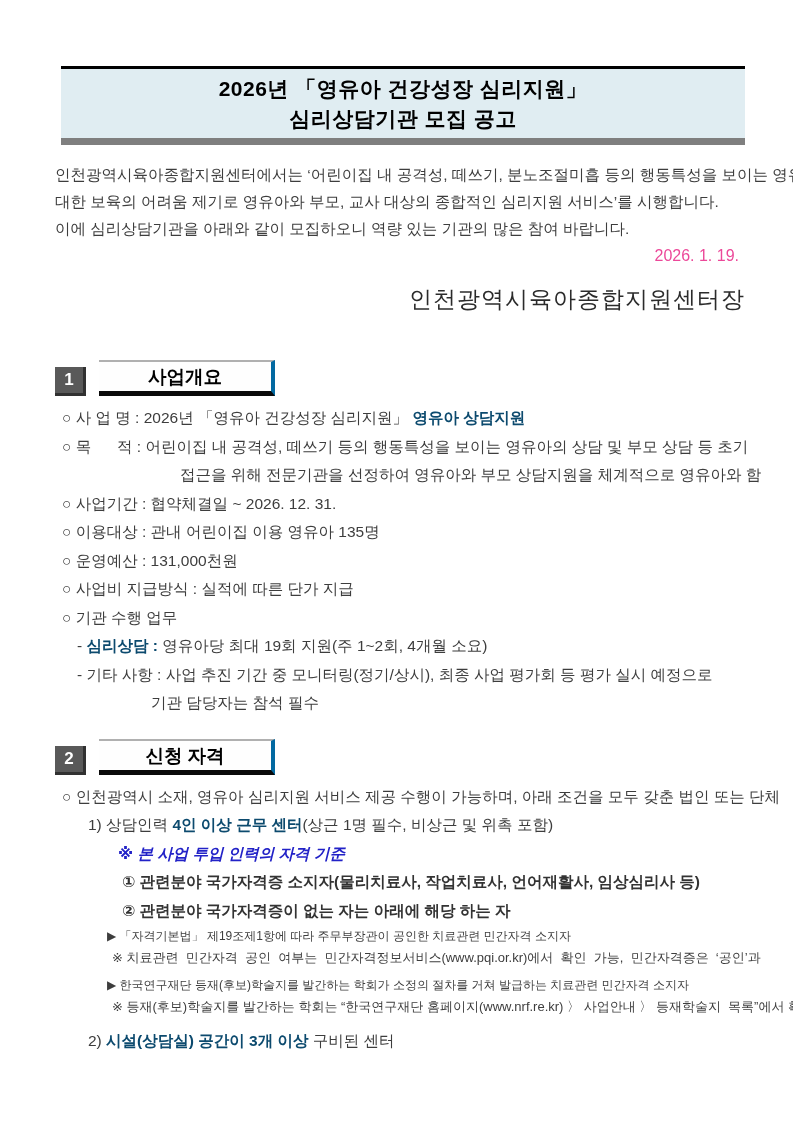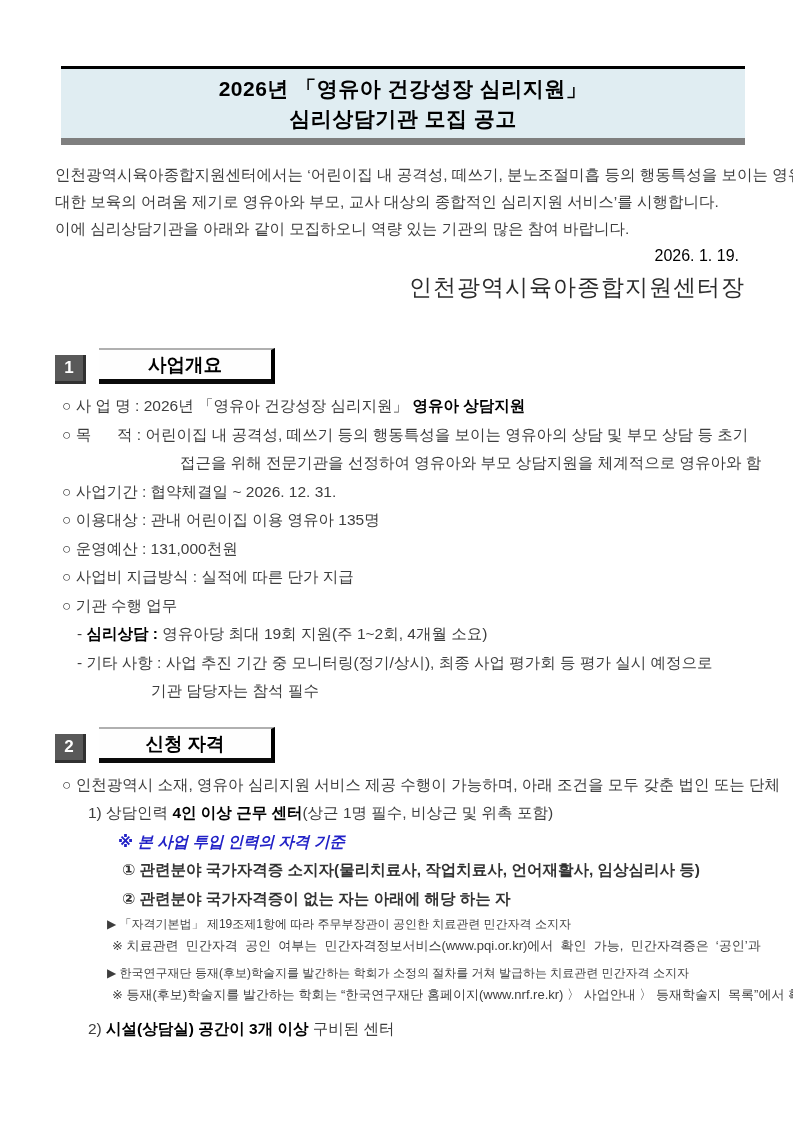--- a/index.html
+++ b/index.html
@@ -22,48 +22,48 @@
     padding: 5px 0 4px;
   }
   .title-line {
     font-size: 21px; font-weight: bold; color: #000;
     line-height: 30px; letter-spacing: 0.5px; white-space: pre;
   }
 
   
   .intro { margin-top: 16px; font-size: 15.5px; line-height: 27px; color: #3d3d3d; }
   .line { white-space: pre; }
-  .date-line { text-align: right; font-size: 16px; line-height: 24px; margin-top: 2px; padding-right: 6px; color: #000000; }
-  .signature { text-align: right; font-size: 23px; line-height: 30px; margin-top: 4px; color: #2b2b2b; letter-spacing: 1px; white-space: pre; }
+  .date-line { text-align: right; font-size: 16px; line-height: 24px; margin-top: 2px; padding-right: 6px; color: #ec4899; }
+  .signature { text-align: right; font-size: 23px; line-height: 30px; margin-top: 16px; color: #2b2b2b; letter-spacing: 1px; white-space: pre; }
 
   
   .section-header { display: flex; align-items: flex-end; gap: 13px; }
   .mt-sec1 { margin-top: 46px; }
   .mt-sec2 { margin-top: 21px; }
   .sec-num {
     width: 31px; height: 29px; box-sizing: border-box;
     background: #595959; color: #fff;
     font-size: 17px; font-weight: bold;
     display: flex; align-items: center; justify-content: center;
     border-right: 3px solid #313131; border-bottom: 3px solid #313131;
   }
   .sec-title {
     width: 176px; box-sizing: border-box;
     text-align: center; font-size: 18.5px; font-weight: bold; color: #000;
     border-top: 2px solid #b0b0b0;
     border-bottom: 5px solid #0a0a0a;
-    border-right: 4px solid #000000;
+    border-right: 4px solid #0369a1;
     background: #fefefe;
     padding: 2px 0 2px;
     white-space: pre;
   }
 
   
   .list { margin-top: 8px; font-size: 15.5px; line-height: 28.5px; color: #3d3d3d; }
-  b, .bold { font-weight: bold; color: #000000; }
+  b, .bold { font-weight: bold; color: #0c4a6e; }
   .l0 { padding-left: 7px; }        
   .l0c { padding-left: 125px; }     
   .ldash { padding-left: 22px; }    
   .ldashc { padding-left: 96px; }   
   .l1 { padding-left: 33px; }       
   .lblue { padding-left: 63px; color: #2222c7; font-weight: bold; font-style: italic; }
   .lnum { padding-left: 67px; font-weight: bold; color: #333; }
   .larrow  { padding-left: 52px; font-size: 12px; line-height: 22px; }
   .lnote   { padding-left: 57px; font-size: 13px;  line-height: 21px; }
   .lnote2  { padding-left: 46px; font-size: 13px;  line-height: 21px; }

